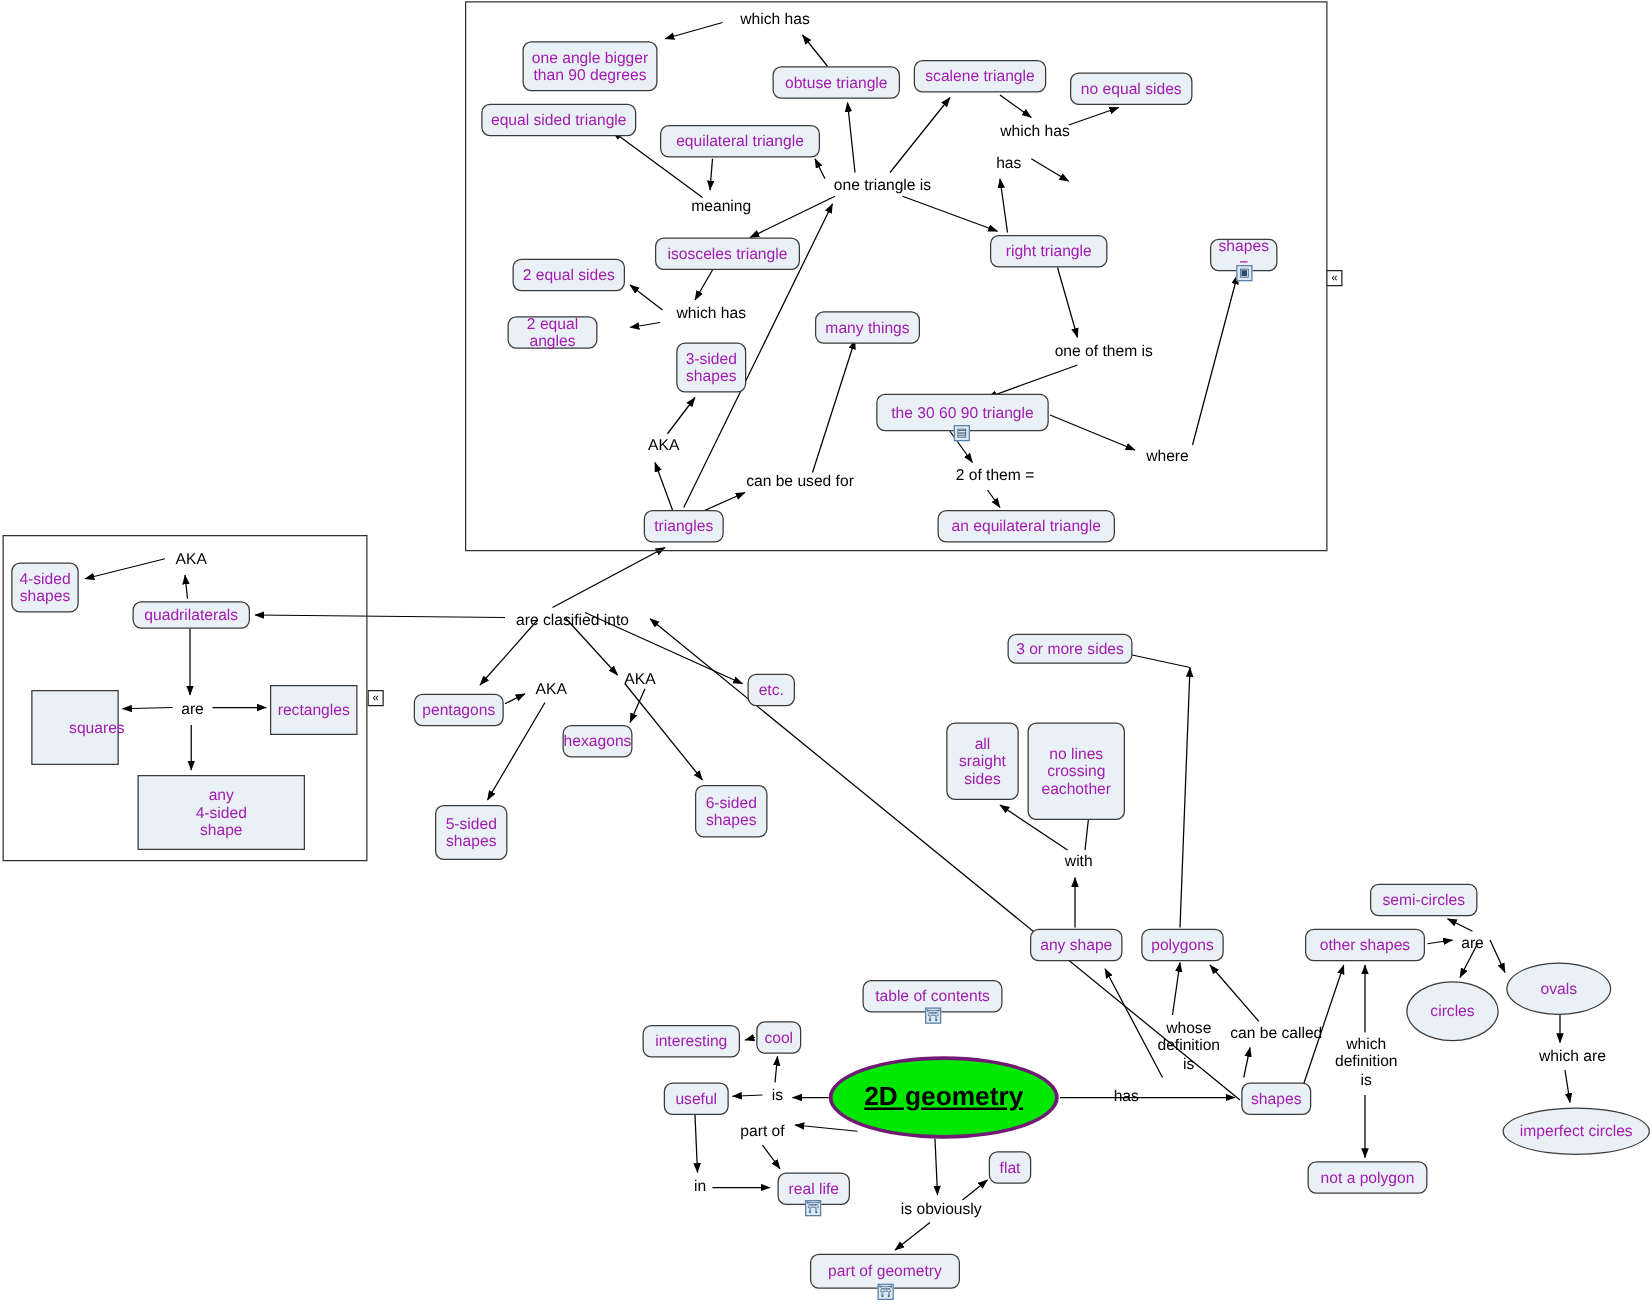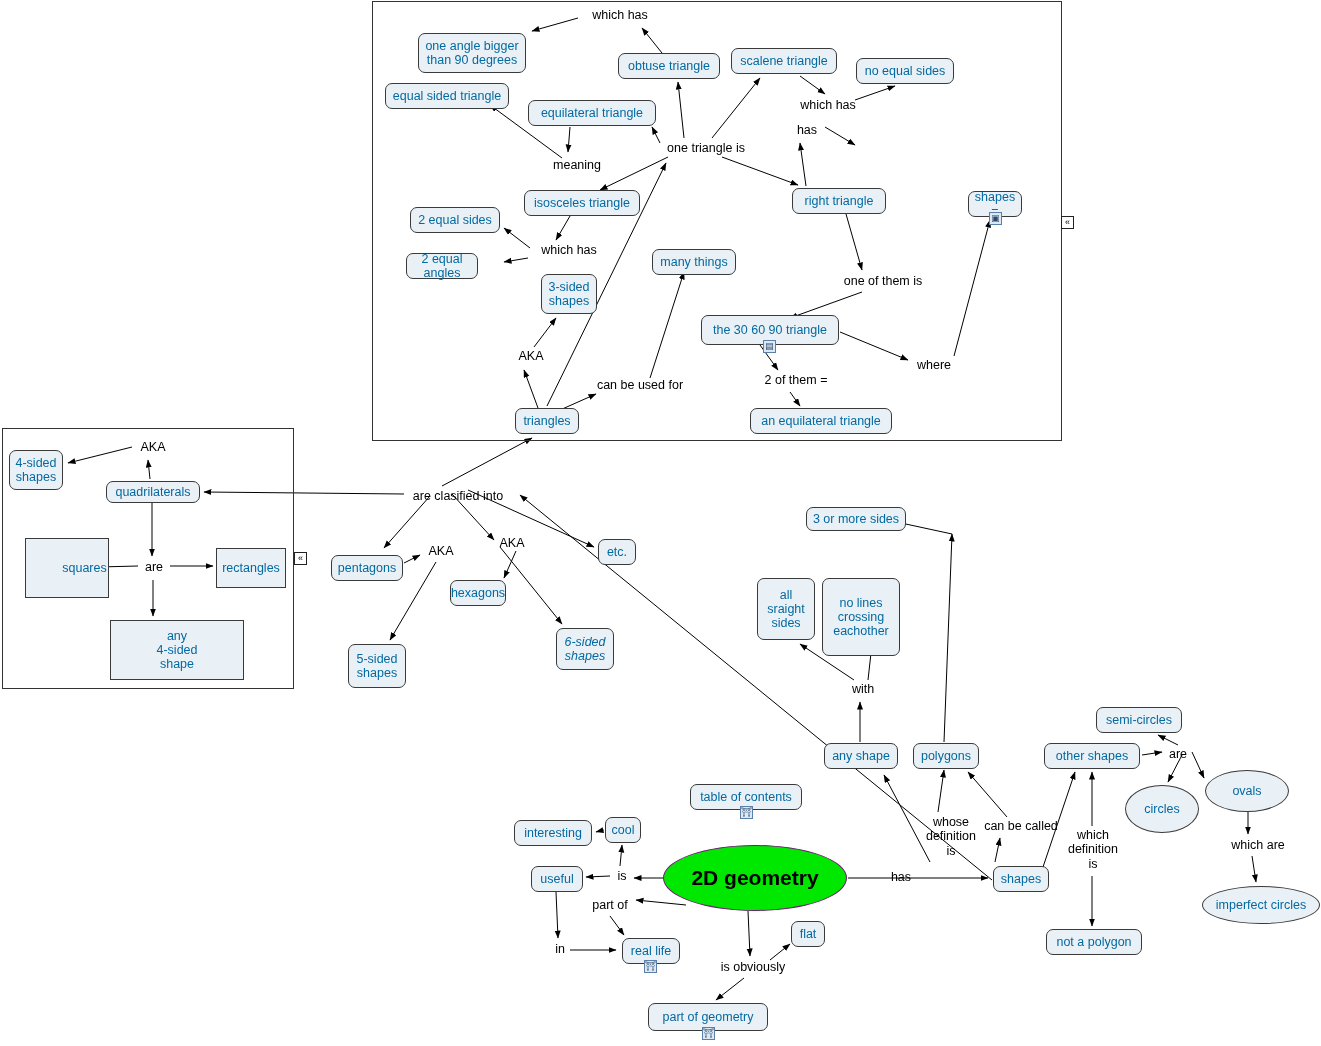--- a/index.html
+++ b/index.html
@@ -27,40 +27,41 @@
     height: 1046px;
     pointer-events: none;
   }
   .node {
     position: absolute;
     box-sizing: border-box;
     background: #eaf1f6;
     border: 1px solid #3a3a3a;
     border-radius: 7px;
     font-size: 12.5px;
-    color: #0369a1;
+    color: #a21caf;
     display: flex;
     align-items: center;
     justify-content: center;
     text-align: center;
     line-height: 1.12;
     padding: 2px 5px;
     white-space: pre-line;
   }
   .node.sq { border-radius: 0; }
   .node.ellipse {
     border-radius: 50%;
   }
   .node.green {
     background: #00e800;
-    border: 1px solid #701a75;
+    border: 3px solid #701a75;
     border-radius: 50%;
     font-size: 21px;
     font-weight: bold;
     color: #000;
+    text-decoration: underline;
   }
   .label {
     position: absolute;
     font-size: 12.5px;
     color: #000;
     background: transparent;
     white-space: pre-line;
     text-align: center;
     line-height: 1.15;
   }
@@ -227,38 +228,38 @@
   <div class="label" style="left:756px;top:373px;width:80px;">2 of them  =</div>
   <div class="node" style="left:515px;top:408px;width:64px;height:26px;">triangles</div>
   <div class="node" style="left:750px;top:408px;width:142px;height:26px;">an equilateral triangle</div>
 
   <div class="label" style="left:136px;top:440px;width:34px;">AKA</div>
   <div class="node" style="left:9px;top:450px;width:54px;height:40px;">4-sided
 shapes</div>
   <div class="node" style="left:106px;top:481px;width:94px;height:22px;">quadrilaterals</div>
   <div class="label" style="left:405px;top:489px;width:106px;">are clasified into</div>
   <div class="node" style="left:806px;top:507px;width:100px;height:24px;">3 or more sides</div>
-  <div class="node sq" style="left:25px;top:538px;width:84px;height:60px;padding-left:40px;">squares</div>
+  <div class="node sq" style="left:25px;top:552px;width:70px;height:60px;padding-left:40px;">squares</div>
   <div class="label" style="left:140px;top:560px;width:28px;">are</div>
   <div class="node sq" style="left:216px;top:548px;width:70px;height:40px;">rectangles</div>
   <div class="node" style="left:331px;top:555px;width:72px;height:26px;">pentagons</div>
   <div class="label" style="left:424px;top:544px;width:34px;">AKA</div>
   <div class="label" style="left:495px;top:536px;width:34px;">AKA</div>
   <div class="node" style="left:598px;top:539px;width:38px;height:26px;">etc.</div>
   <div class="node" style="left:450px;top:580px;width:56px;height:26px;">hexagons</div>
   <div class="node" style="left:757px;top:578px;width:58px;height:62px;">all
 sraight
 sides</div>
   <div class="node" style="left:822px;top:578px;width:78px;height:78px;">no lines
 crossing
 eachother</div>
   <div class="node sq" style="left:86px;top:620px;width:134px;height:60px;margin-left:24px;">any
 4-sided
 shape</div>
-  <div class="node" style="left:556px;top:628px;width:58px;height:42px;font-style:italic;">6-sided
+  <div class="node" style="left:556px;top:628px;width:58px;height:42px;">6-sided
 shapes</div>
   <div class="node" style="left:348px;top:644px;width:58px;height:44px;">5-sided
 shapes</div>
   <div class="label" style="left:847px;top:682px;width:32px;">with</div>
   <div class="node" style="left:1096px;top:707px;width:86px;height:26px;">semi-circles</div>
   <div class="node" style="left:824px;top:743px;width:74px;height:26px;">any shape</div>
   <div class="node" style="left:913px;top:743px;width:66px;height:26px;">polygons</div>
   <div class="node" style="left:1044px;top:743px;width:96px;height:26px;">other shapes</div>
   <div class="label" style="left:1164px;top:747px;width:28px;">are</div>
   <div class="node ellipse" style="left:1205px;top:770px;width:84px;height:42px;">ovals</div>

